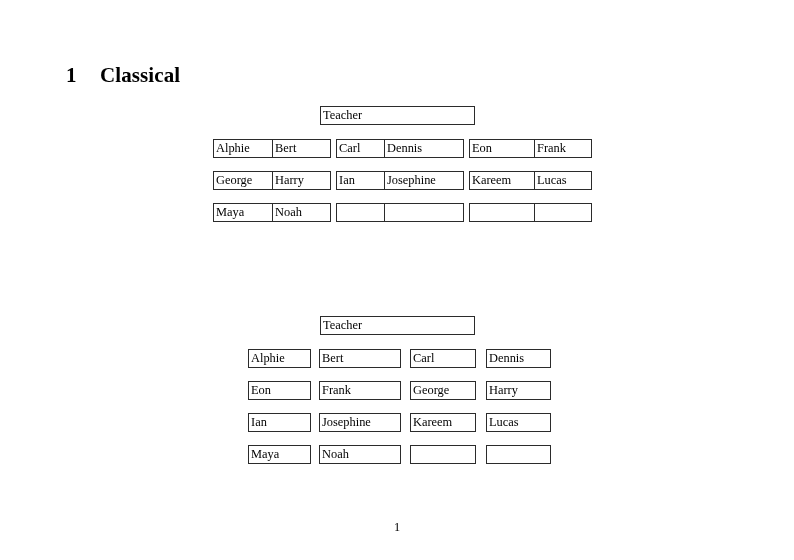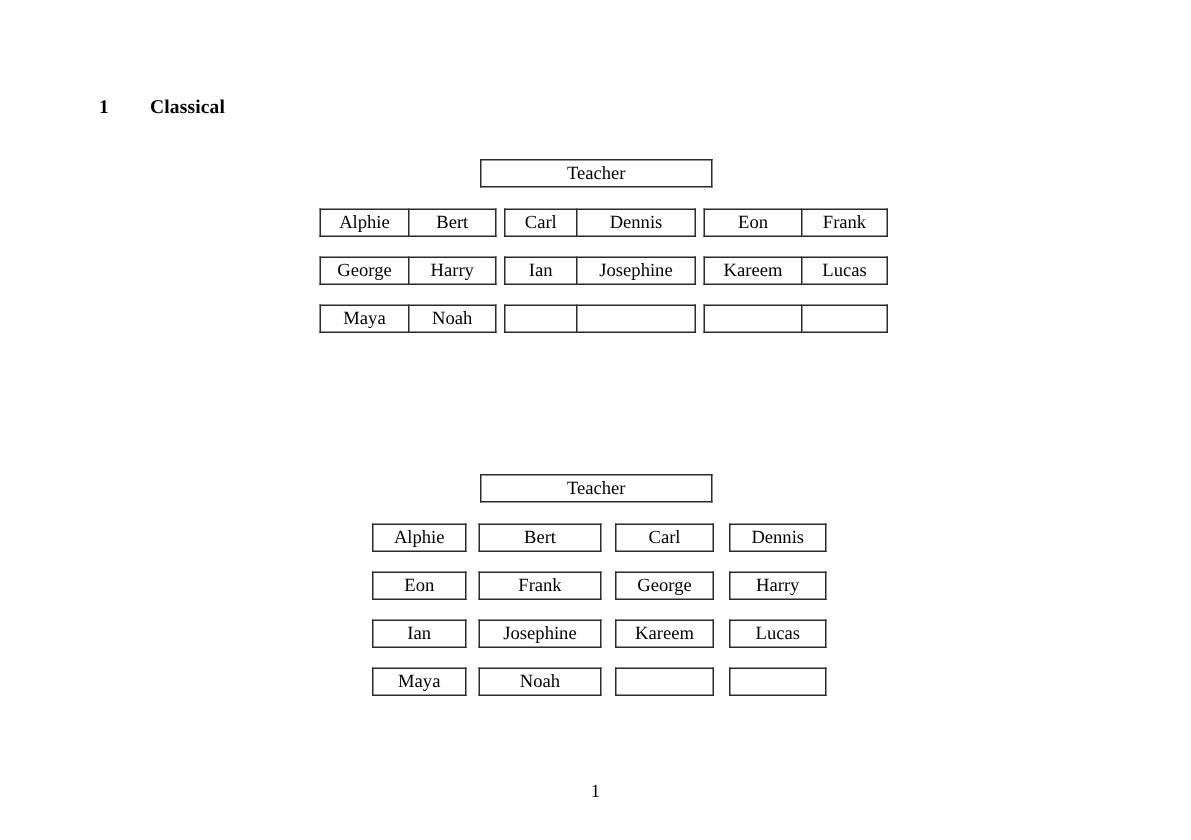--- a/index.html
+++ b/index.html
@@ -20,21 +20,21 @@
   .page {
     position: relative;
     width: 794px;
     height: 560px;
   }
 
   
   .section-heading {
     position: absolute;
     left: 66px;
-    font-size: 13px;
+    font-size: 21px;
     font-weight: bold;
     letter-spacing: 0.1px;
     white-space: nowrap;
   }
   .section-heading .sec-num {
     display: inline-block;
     width: 34px;
   }
   .section-heading .sec-title {
     display: inline-block;
@@ -46,21 +46,20 @@
   
   .tbl {
     position: absolute;
     border-collapse: collapse;
     table-layout: fixed;
     font-size: 12.4px;
     line-height: 1;
   }
   .tbl td {
     border: 1px solid #2b2b2b;
-    text-align: center;
     vertical-align: middle;
     height: 17px;
     padding: 0 2px;
     white-space: nowrap;
   }
 
   
   .teacher-tbl { left: 320px; }
   .teacher-tbl td { width: 149px; }
   #teacher-classical { top: 106px; }

